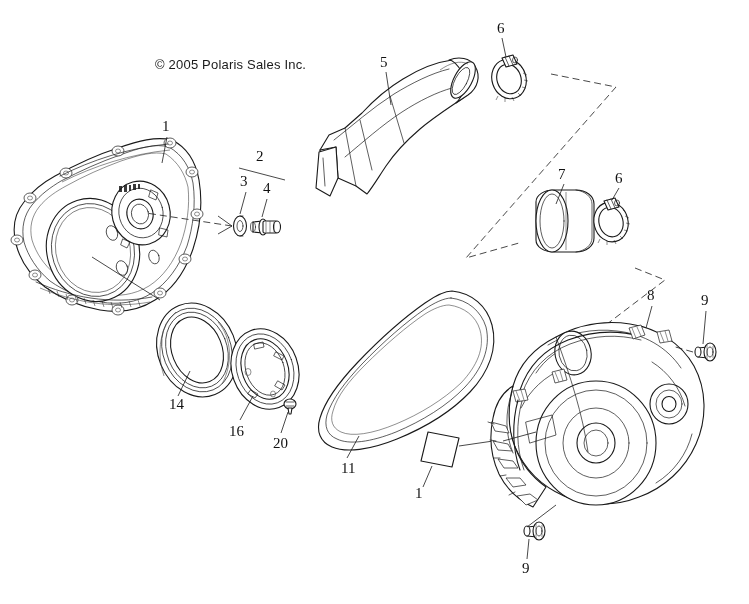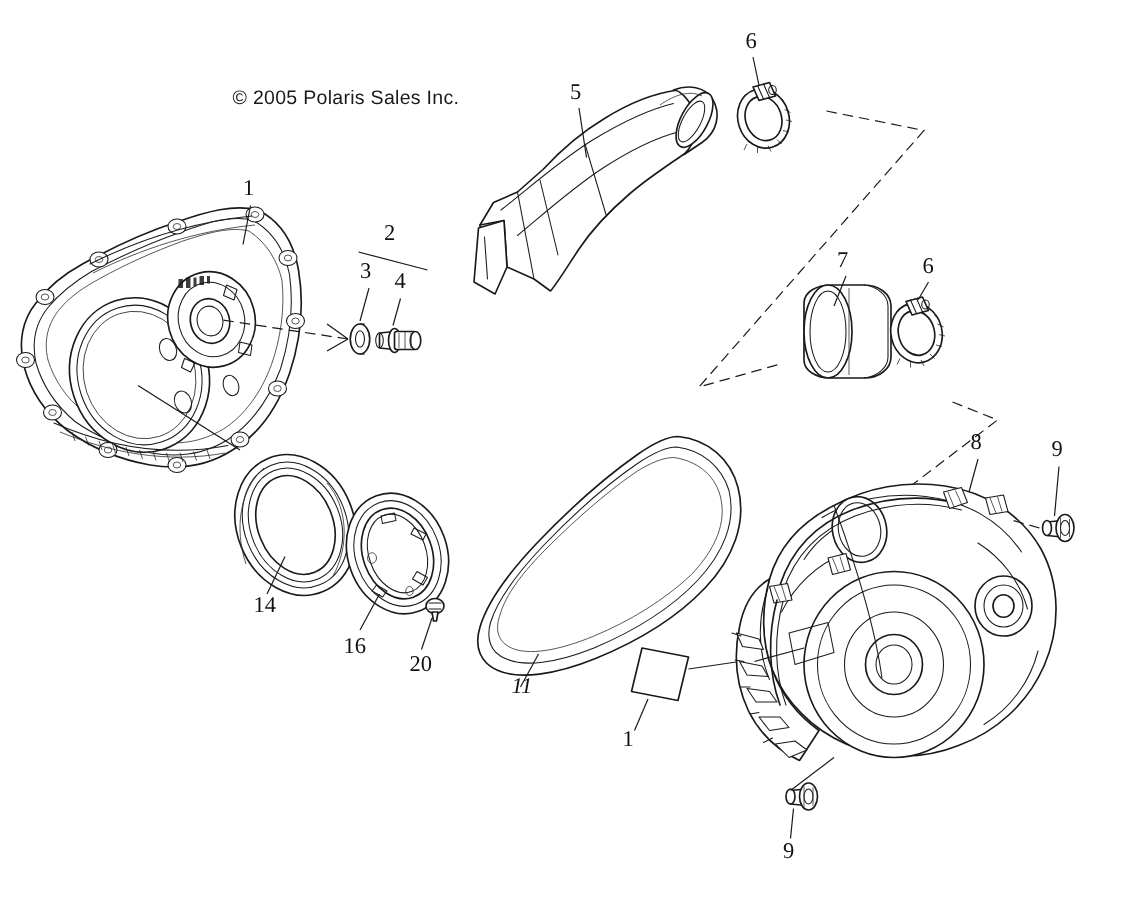--- a/index.html
+++ b/index.html
@@ -452,19 +452,19 @@
   <div class="callout" style="left:256px; top:148px;">2</div>
   <div class="callout" style="left:240px; top:173px;">3</div>
   <div class="callout" style="left:263px; top:180px;">4</div>
   <div class="callout" style="left:380px; top:54px;">5</div>
   <div class="callout" style="left:497px; top:20px;">6</div>
   <div class="callout" style="left:558px; top:166px;">7</div>
   <div class="callout" style="left:615px; top:170px;">6</div>
   <div class="callout" style="left:647px; top:287px;">8</div>
   <div class="callout" style="left:701px; top:292px;">9</div>
   <div class="callout" style="left:415px; top:485px;">1</div>
-  <div class="callout" style="left:341px; top:450px;font-style:italic;">11</div>
+  <div class="callout" style="left:341px; top:460px;">11</div>
   <div class="callout" style="left:273px; top:435px;">20</div>
   <div class="callout" style="left:229px; top:423px;">16</div>
   <div class="callout" style="left:169px; top:396px;">14</div>
   <div class="callout" style="left:522px; top:560px;">9</div>
 
 </div>
 
 </body></html>

